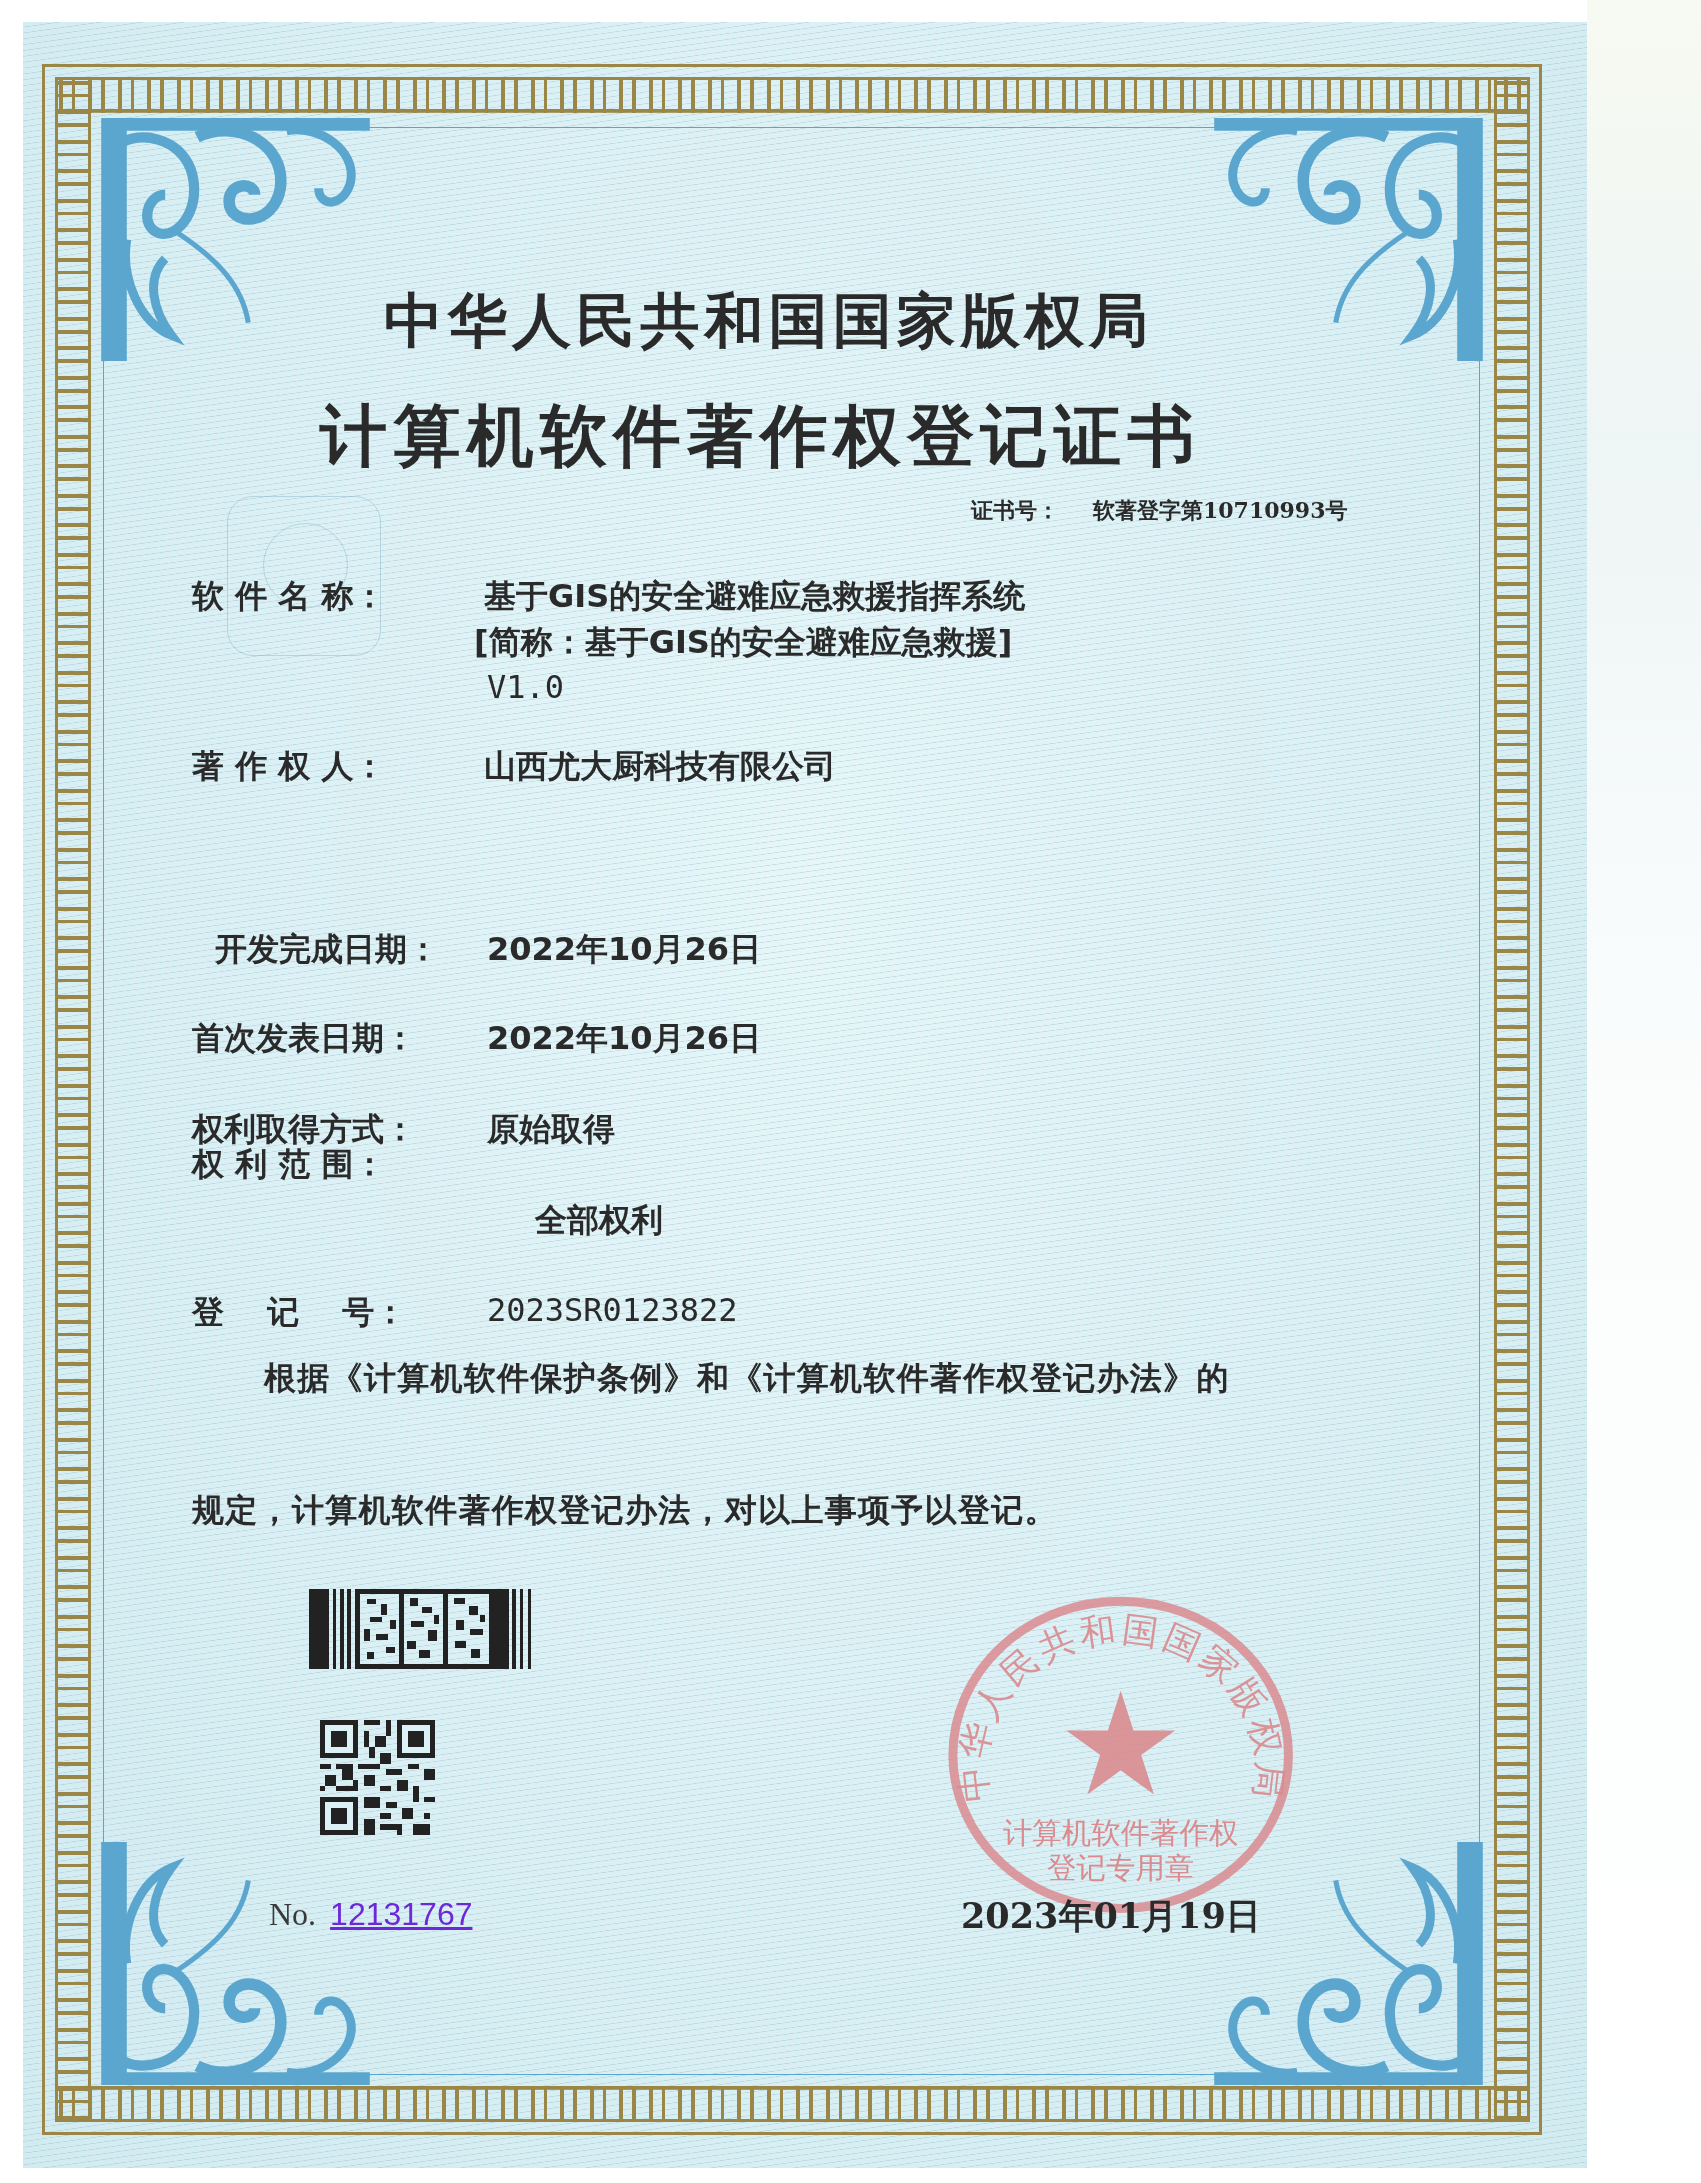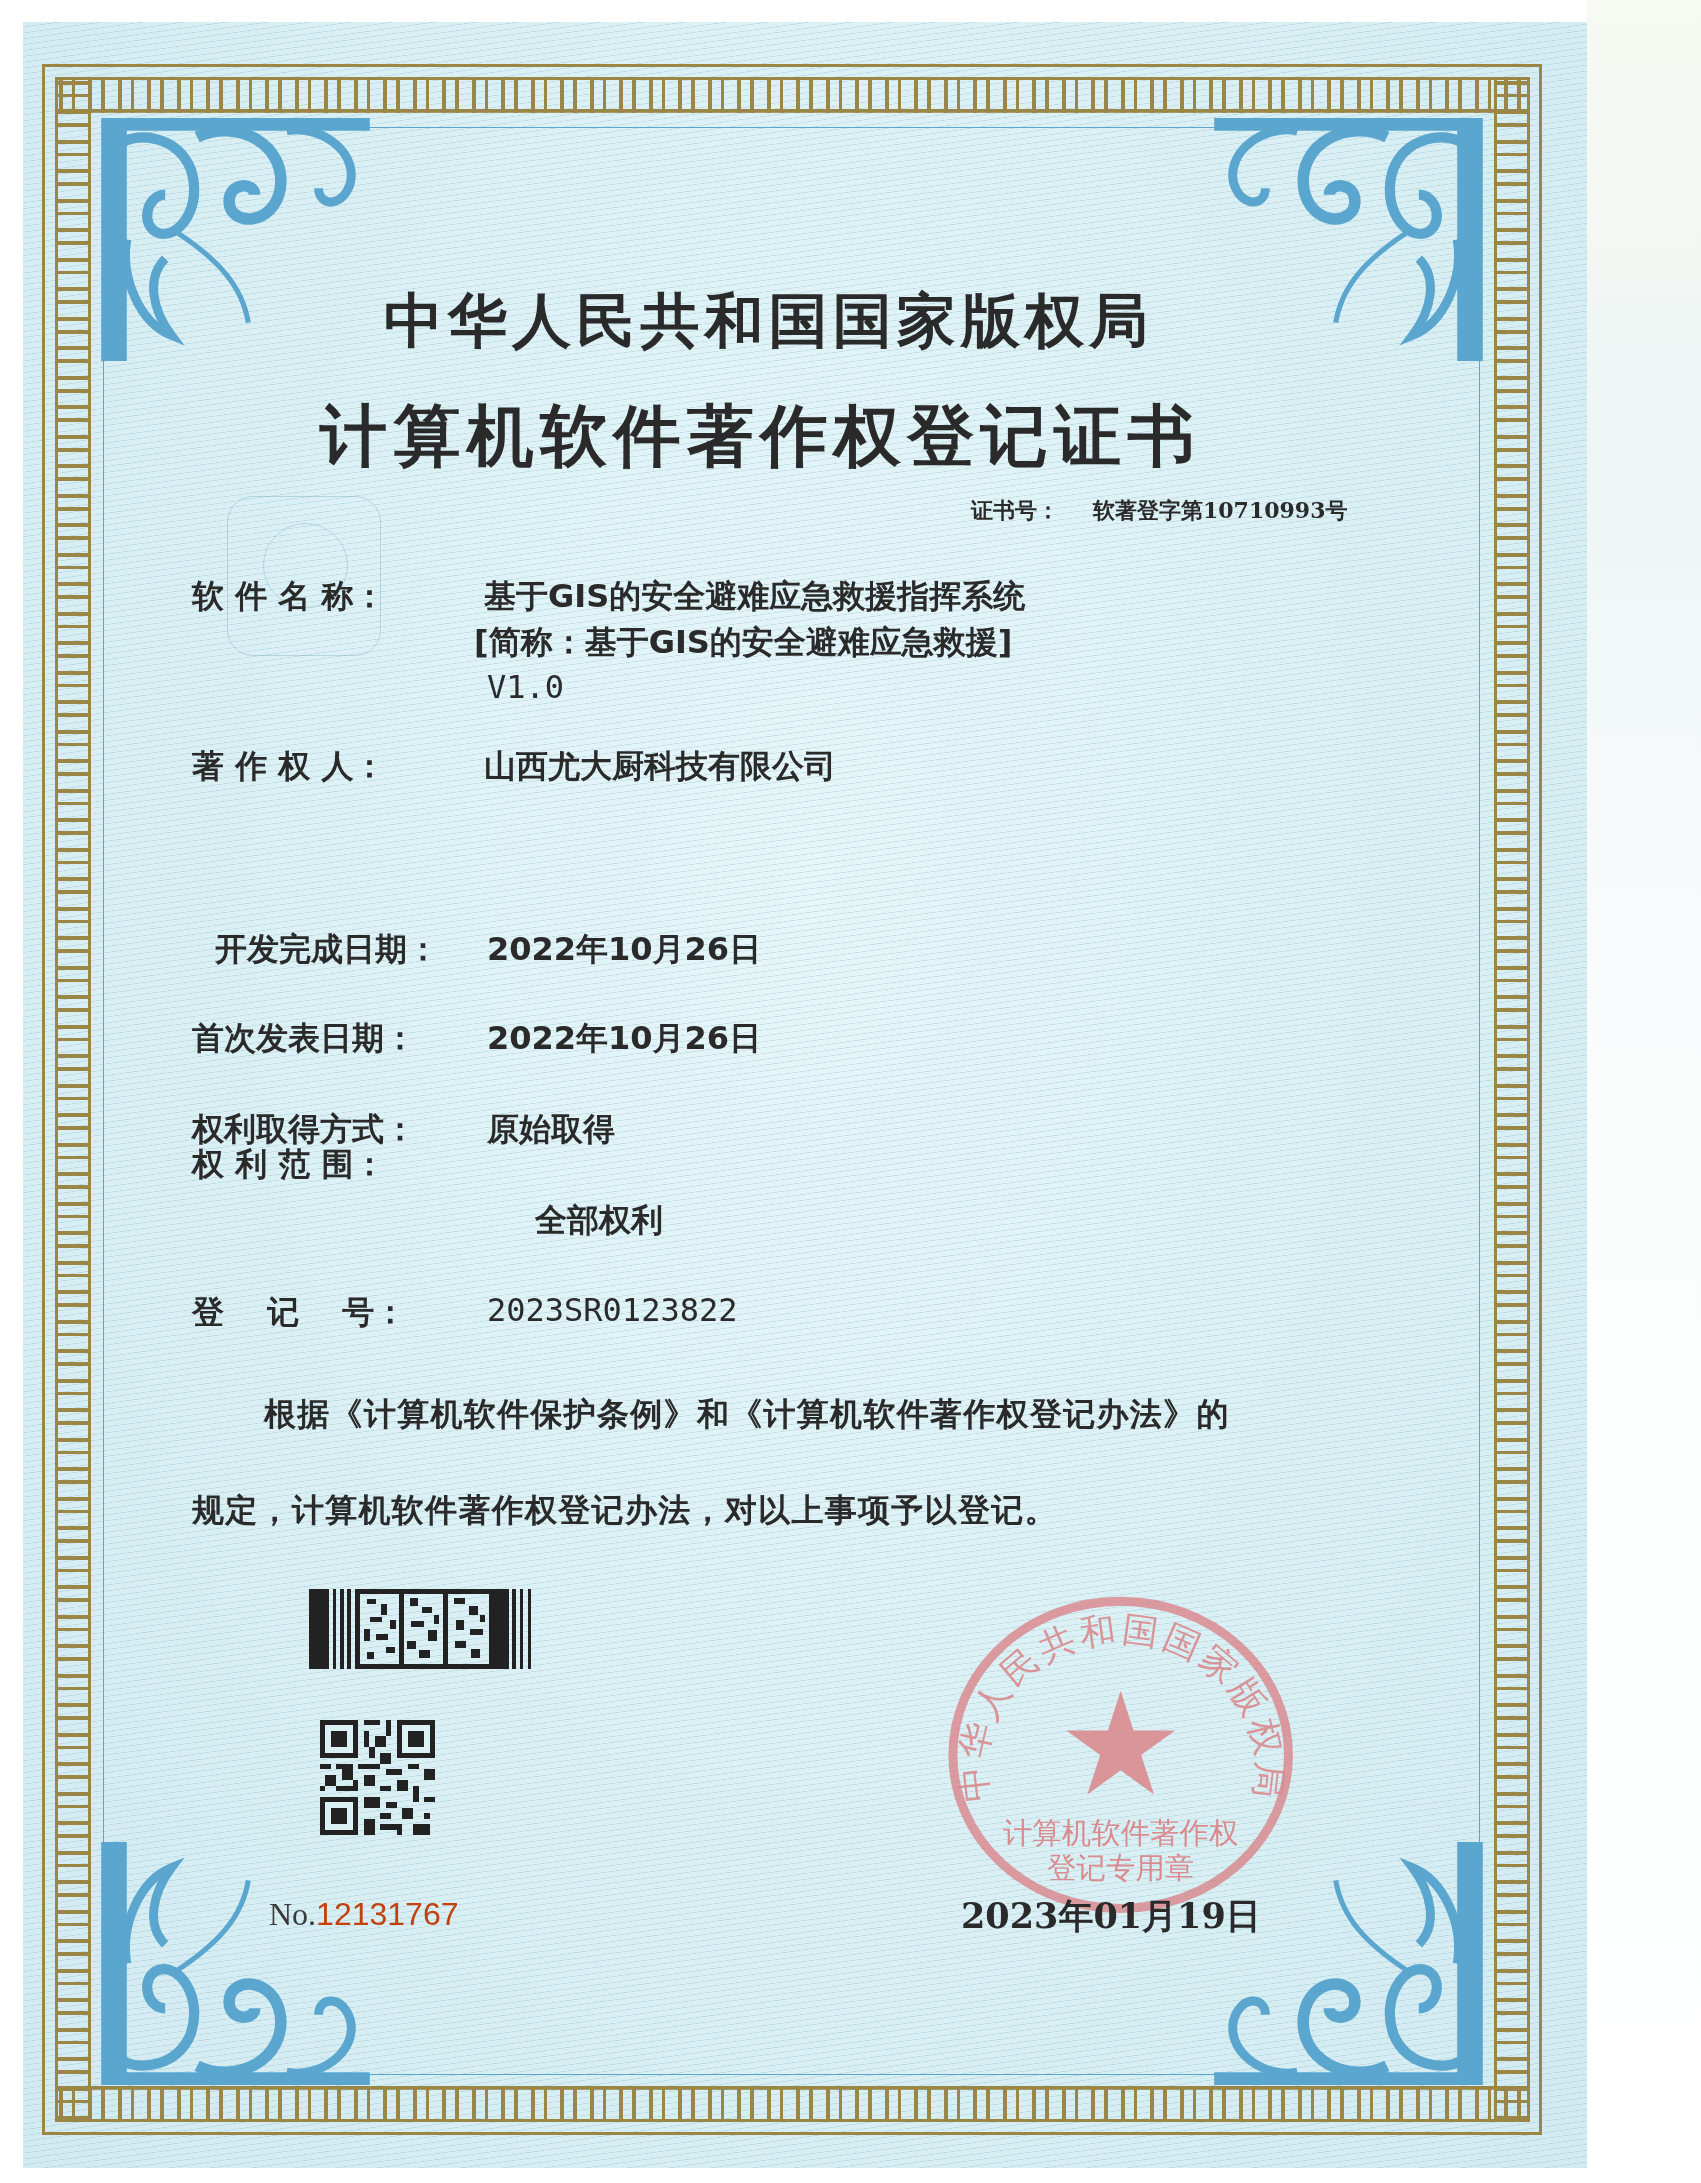--- a/index.html
+++ b/index.html
@@ -78,21 +78,21 @@
   .field-label { font-size:32px; font-family:"DejaVu Sans","Liberation Sans",sans-serif; }
   .field-value { font-size:32px; font-family:"DejaVu Sans","Liberation Sans",sans-serif; }
   .mono { font-family:"DejaVu Sans Mono","Liberation Mono",monospace; font-weight:normal; }
 
   .para { font-size:32px; font-family:"DejaVu Sans","Liberation Sans",sans-serif; letter-spacing:1.3px; }
 
   .barcode { position:absolute; left:309px; top:1589px; width:227px; height:80px; }
   .qrcode { position:absolute; left:320px; top:1720px; width:115px; height:115px; }
 
   .serial { left:269px; top:1896px; font-size:32px; font-weight:normal; font-family:"Liberation Serif","DejaVu Serif",serif; color:#3a3a3a; }
-  .serial .num { color:#c2410c; font-family:"Liberation Sans Narrow","Liberation Sans",sans-serif; }
+  .serial .num { color:#6d28d9; margin-left:14px; font-family:"Liberation Sans Narrow","Liberation Sans",sans-serif;text-decoration:underline; }
   .issue-date { left:961px; top:1893px; font-size:35px; }
 
   .seal { position:absolute; left:940px; top:1582px; width:362px; height:333px; }
 </style>
 </head>
 <body>
 
 <div class="paper"></div>
 <div class="right-strip"></div>
 
@@ -170,21 +170,21 @@
 
 <div class="text field-label" style="left:192px; top:1108px;">权利取得方式：</div>
 <div class="text field-value" style="left:487px; top:1108px;">原始取得</div>
 
 <div class="text field-label" style="left:192px; top:1143px;">权 利 范 围：</div>
 <div class="text field-value" style="left:487px; top:1199px;margin-left:48px;">全部权利</div>
 
 <div class="text field-label" style="left:192px; top:1291px;">登　 记　 号：</div>
 <div class="text field-value mono" style="left:487px; top:1291px;">2023SR0123822</div>
 
-<div class="text para" style="left:264px; top:1393px;">根据《计算机软件保护条例》和《计算机软件著作权登记办法》的</div>
+<div class="text para" style="left:264px; top:1357px;">根据《计算机软件保护条例》和《计算机软件著作权登记办法》的</div>
 <div class="text para" style="left:192px; top:1489px;">规定，计算机软件著作权登记办法，对以上事项予以登记。</div>
 
 <div class="barcode">
   <svg viewBox="0 0 355 125" width="227" height="80" xmlns="http://www.w3.org/2000/svg" shape-rendering="crispEdges">
     <rect x="0" y="0" width="32" height="125" fill="#222"></rect>
     <rect x="38" y="0" width="5" height="125" fill="#222"></rect>
     <rect x="49" y="0" width="5" height="125" fill="#222"></rect>
     <rect x="60" y="0" width="5" height="125" fill="#222"></rect>
     <g fill="#222">
       <rect x="72" y="0" width="210" height="8"></rect>

